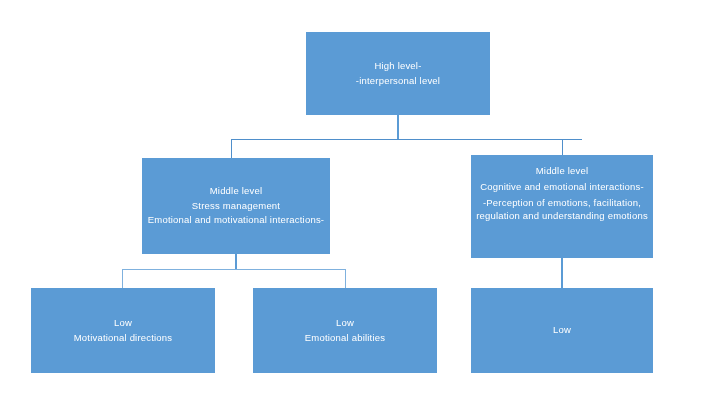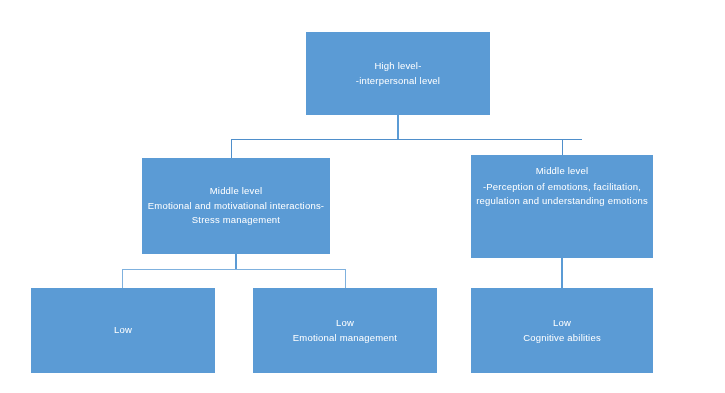--- a/index.html
+++ b/index.html
@@ -79,36 +79,37 @@
 
   <div class="conn v thick light" style="left:561px; top:258px; height:30px;"></div>
 
   <div class="node" style="left:306px; top:32px; width:184px; height:83px;">
     <span class="line">High level-</span>
     <span class="line">-interpersonal level</span>
   </div>
 
   <div class="node" style="left:142px; top:158px; width:188px; height:96px;">
     <span class="line">Middle level</span>
+    <span class="line">Stress management</span>
     <span class="line">Emotional and motivational interactions-</span>
-    <span class="line">Stress management</span>
   </div>
 
   <div class="node dense" style="left:471px; top:155px; width:182px; height:103px;">
     <span class="line">Middle level</span>
+    <span class="line">Cognitive and emotional interactions-</span>
     <span class="grp">-Perception of emotions, facilitation, regulation and understanding emotions</span>
   </div>
 
   <div class="node" style="left:31px; top:288px; width:184px; height:85px;">
     <span class="line">Low</span>
+    <span class="line">Motivational directions</span>
   </div>
 
   <div class="node" style="left:253px; top:288px; width:184px; height:85px;">
     <span class="line">Low</span>
-    <span class="line">Emotional management</span>
+    <span class="line">Emotional abilities</span>
   </div>
 
   <div class="node" style="left:471px; top:288px; width:182px; height:85px;">
     <span class="line">Low</span>
-    <span class="line">Cognitive abilities</span>
   </div>
 
 </div>
 
 </body></html>

